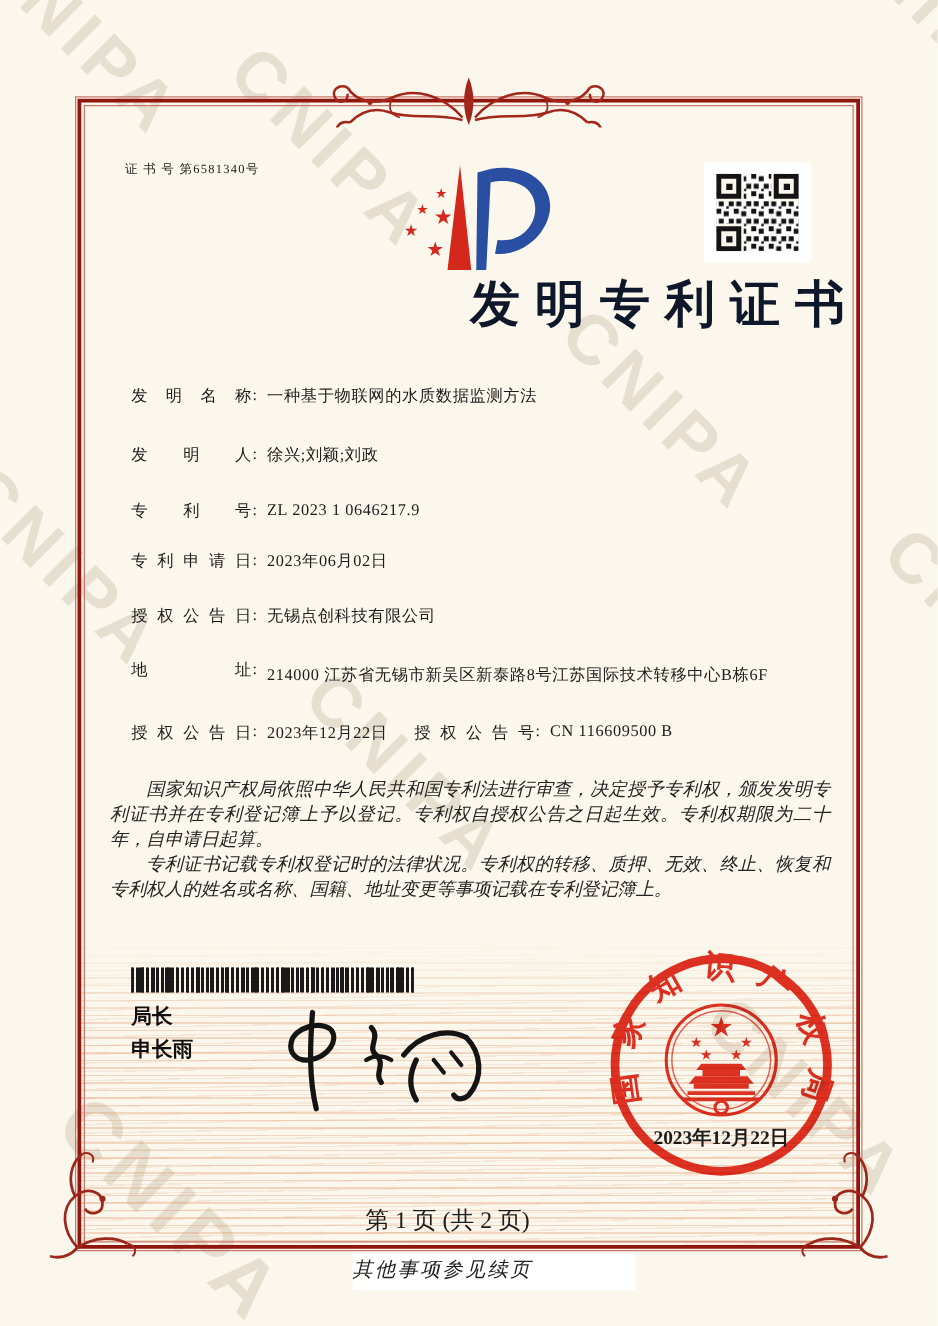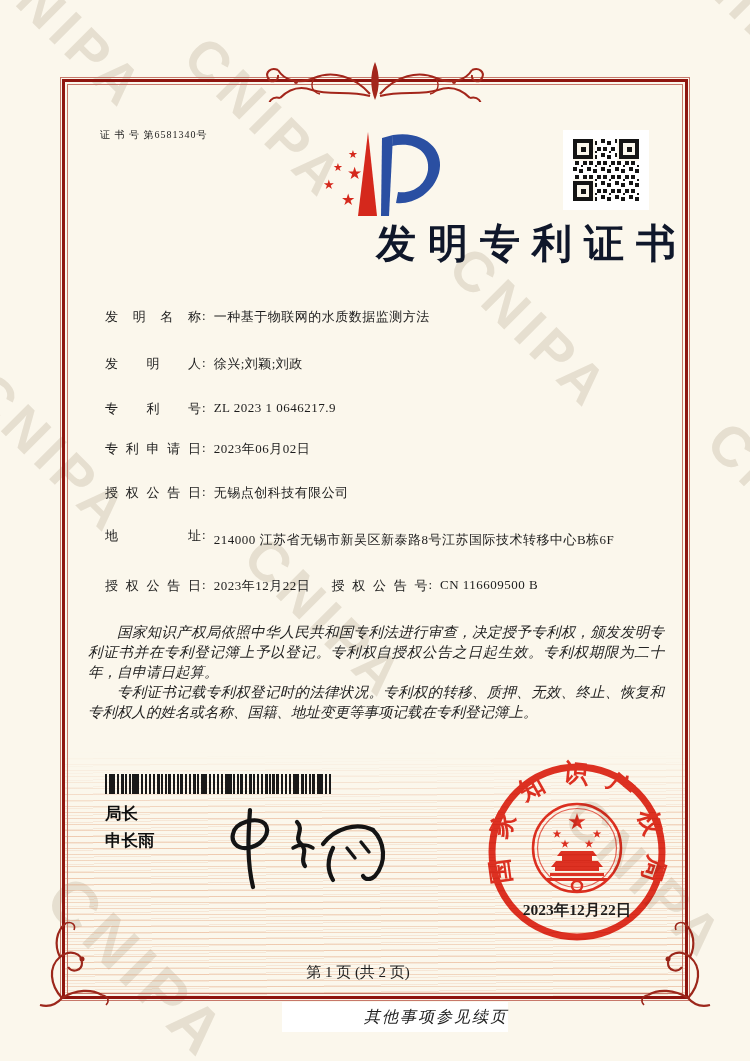--- a/index.html
+++ b/index.html
@@ -81,25 +81,25 @@
     left:105px; top:800px; z-index:5;
     font-family:"Liberation Sans","DejaVu Sans",sans-serif;
     font-size:16.5px; font-weight:600; line-height:27px; color:#101010;
   }
   .sig { left:205px; top:792px; z-index:6; }
 
   
   .seal { left:477px; top:752px; z-index:7; mix-blend-mode:multiply; opacity:0.95; }
 
   
-  .page-indicator { left:62px; top:963px; width:626px; text-align:center; font-size:15px; z-index:5; }
+  .page-indicator { left:62px; top:963px; width:626px; text-align:center; font-size:19px; z-index:5; }
   .page-indicator span { position:relative; left:-17px; }
   .cont-box {
     left:282px; top:1002px; width:226px; height:30px; background:#ffffff; z-index:5;
-    text-align:right; line-height:30px; font-size:16px; font-style:italic; letter-spacing:2px; color:#222;
+    text-align:left; line-height:30px; font-size:16px; font-style:italic; letter-spacing:2px; color:#222;
   }
 </style>
 </head>
 <body>
 
 <svg width="0" height="0" style="position:absolute" aria-hidden="true">
   <defs>
     <polygon id="st" points="0,-1 0.22,-0.31 0.95,-0.31 0.36,0.12 0.59,0.81 0,0.38 -0.59,0.81 -0.36,0.12 -0.95,-0.31 -0.22,-0.31"></polygon>
     <pattern id="qrp" width="7" height="7" patternUnits="userSpaceOnUse">
       <rect x="0" y="0" width="2" height="2" fill="#141414"></rect>

